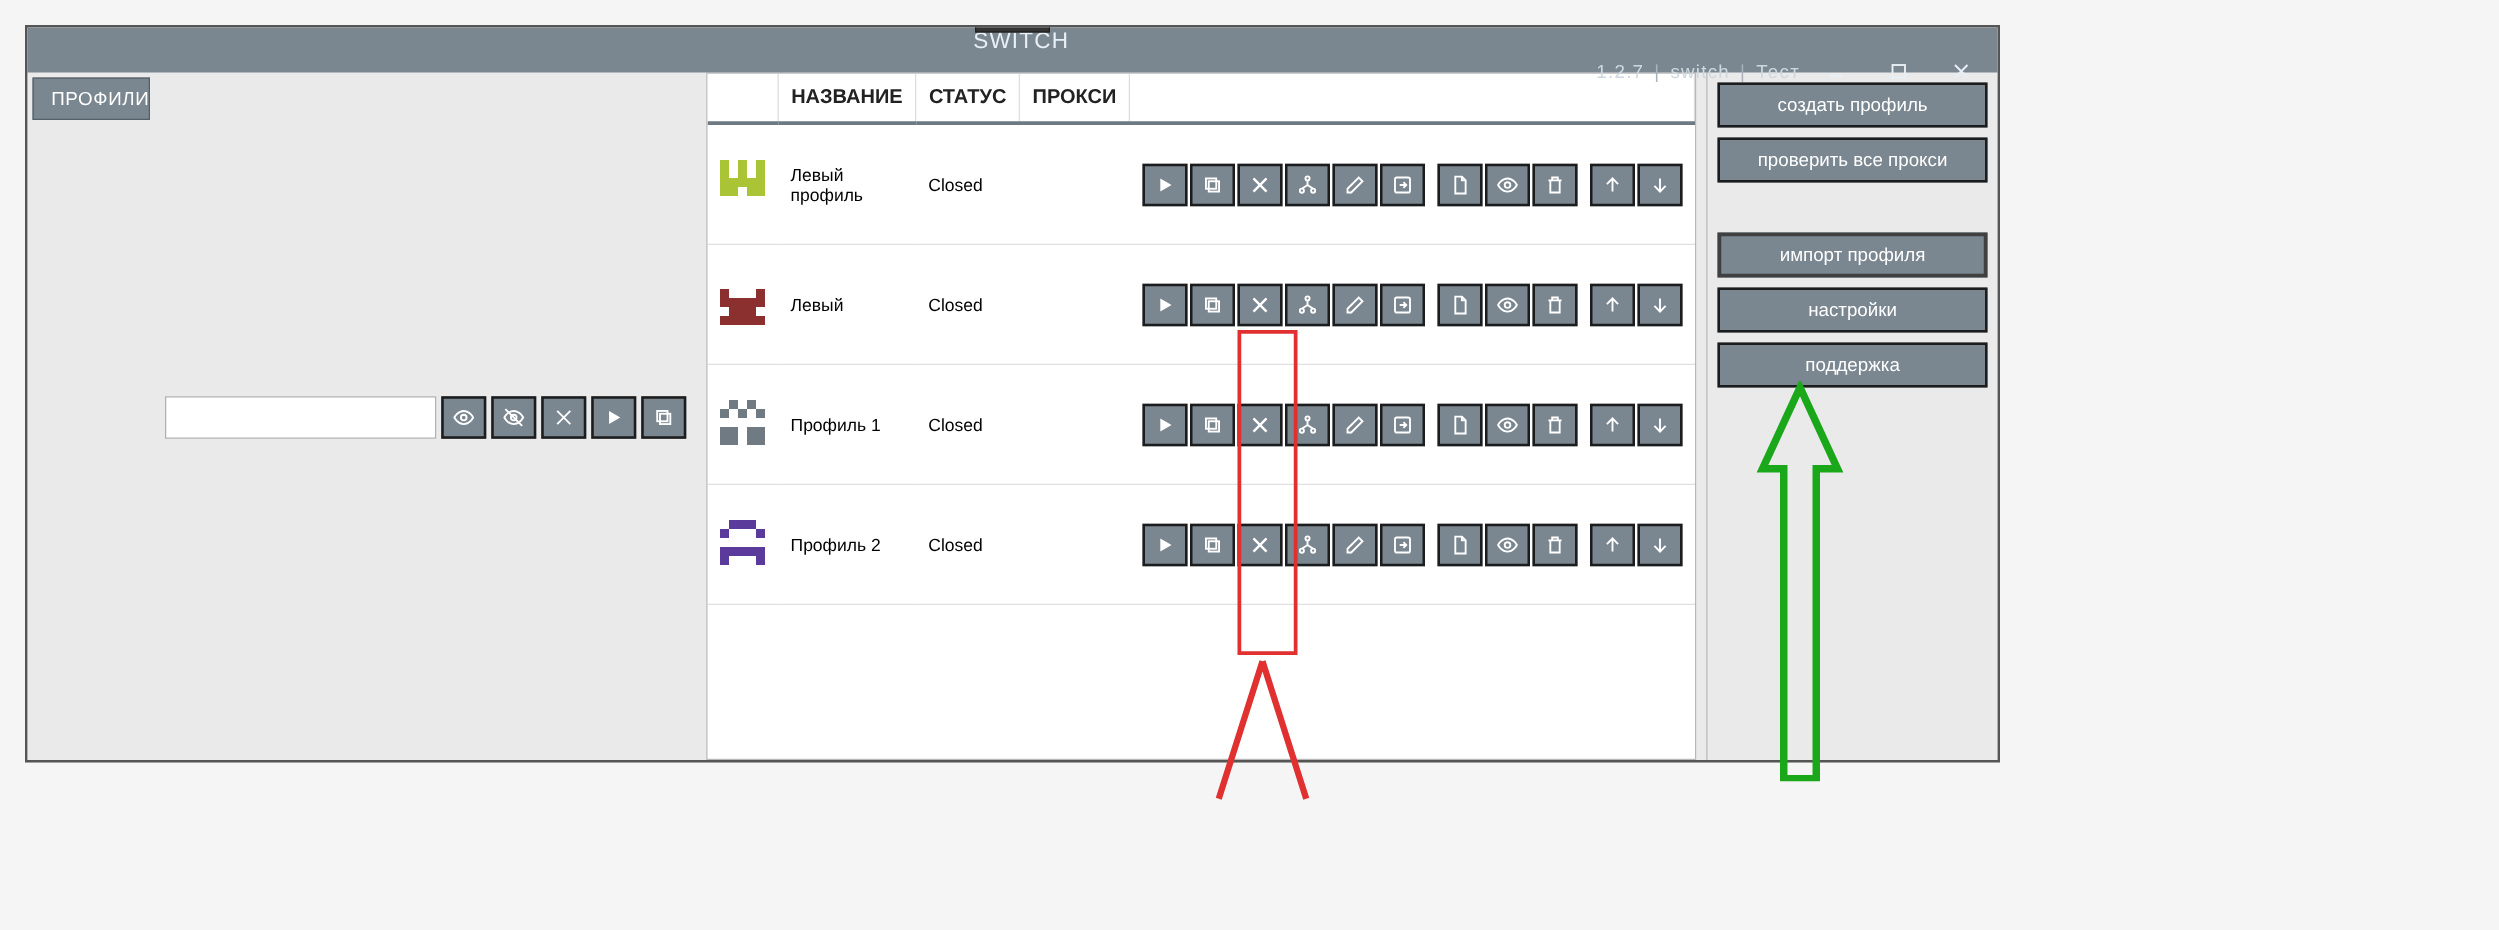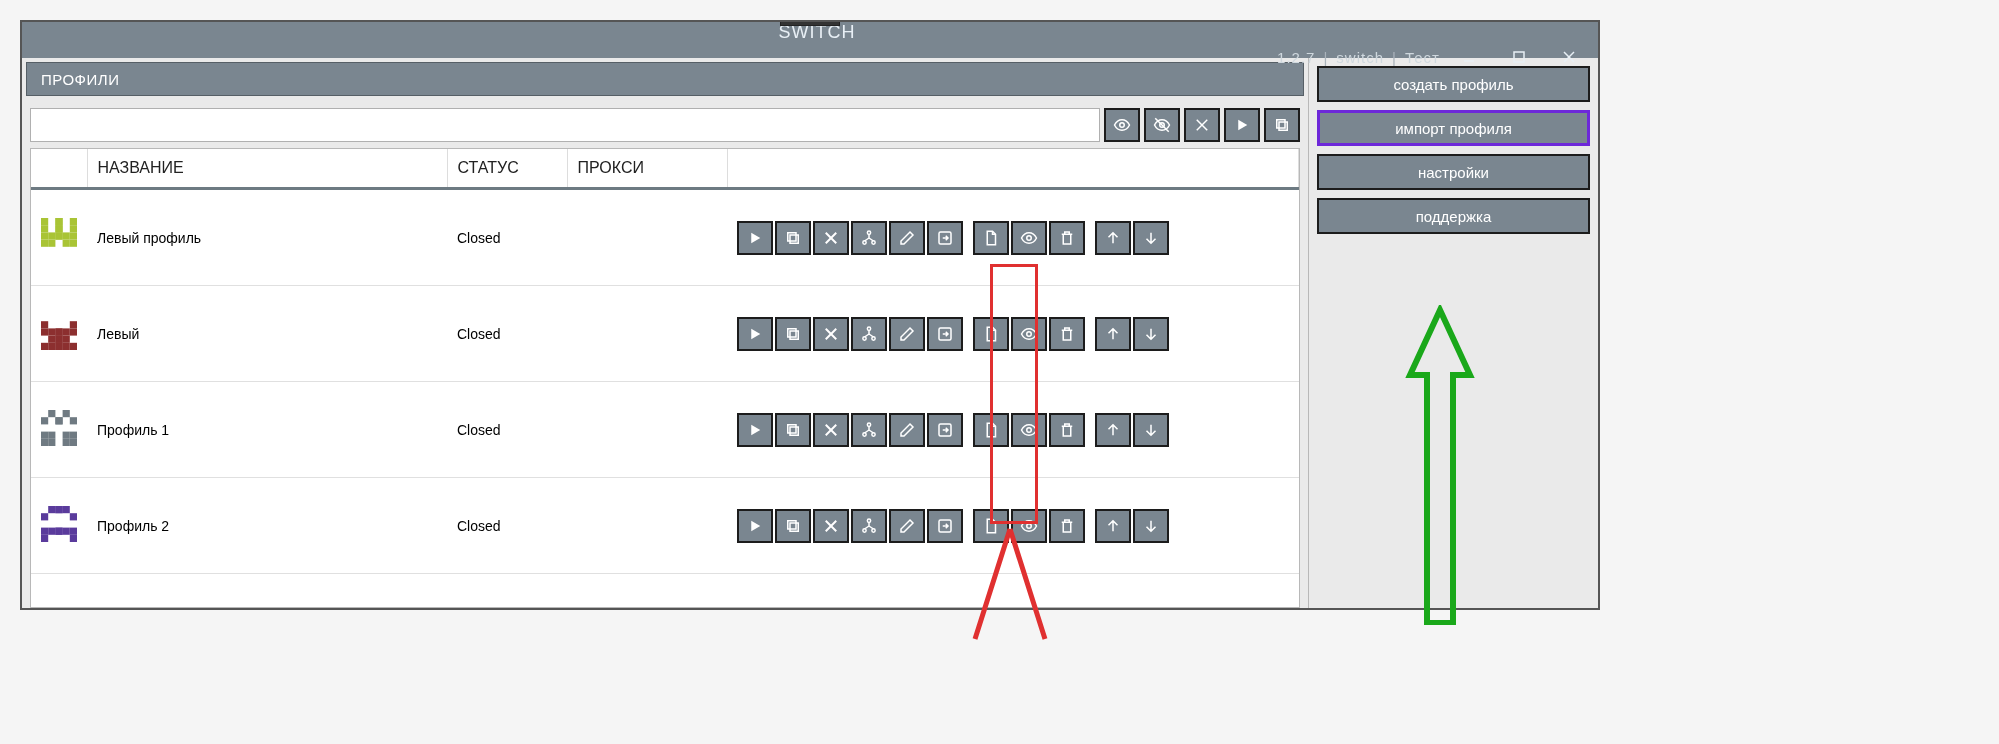--- a/index.html
+++ b/index.html
@@ -9,49 +9,49 @@
 
   .titlebar { height: 36px; background: #7a8690; display: flex; align-items: center; color: #e8eff5; font-size: 18px; letter-spacing: 1px; position: relative; flex-direction: column; }
   .titlebar .title { padding-left: 14px; font-weight: 400; }
   .titlebar .docker { position: absolute; left: 50%; transform: translateX(-50%); top: -6px; width: 60px; height: 10px; background: #333; border: 1px solid #222; }
   .titlebar .right { margin-left: auto; display: flex; align-items: center; gap: 8px; padding-right: 8px; font-size: 15px; color: #cfd8de; }
   .titlebar .sep { color: #aab3bb; }
   .winbtn { width: 42px; height: 28px; display: flex; align-items: center; justify-content: center; color: #e8eff5; }
   .winbtn svg { width: 14px; height: 14px; }
 
   .body-row { display: flex; height: calc(100% - 36px); }
-  .main { flex: 1; display: flex; flex-direction: column; background: #eaeaea; }
+  .main { flex: 1; display: flex; flex-direction: row; background: #eaeaea; }
   .sidebar { width: 290px; padding: 8px; display: flex; flex-direction: column; gap: 8px; background: #eaeaea; border-left: 1px solid #b8b8b8; }
 
   .section-header { height: 34px; background: #7a8690; color: #fff; display: flex; align-items: center; padding-left: 14px; font-size: 15px; letter-spacing: 0.5px; border: 1px solid #565f66; margin: 4px; }
 
   .search-row { display: flex; align-items: center; gap: 4px; margin: 8px 8px 6px 8px; }
   .search-row input { flex: 1; height: 34px; border: 1px solid #b0b0b0; background: #fff; padding: 0 8px; font-size: 15px; }
   .iconbtn { width: 36px; height: 34px; background: #7a8690; border: 2px solid #1c1c1c; display: flex; align-items: center; justify-content: center; color: #fff; }
   .iconbtn svg { width: 18px; height: 18px; stroke: #fff; fill: none; stroke-width: 2; }
   .iconbtn.fill svg { fill: #fff; stroke: none; }
 
   .table-wrap { margin: 0 8px; border: 1px solid #b8b8b8; background: #fff; flex: 1; overflow: hidden; }
   table { width: 100%; border-collapse: collapse; }
-  thead th { text-align: left; font-weight: 400; font-size: 16px; padding: 10px 10px; border-bottom: 3px solid #6d7a82; border-right: 1px solid #ddd; background: #fff; color: #222; }
+  thead th { text-align: left; font-weight: 700; font-size: 16px; padding: 10px 10px; border-bottom: 3px solid #6d7a82; border-right: 1px solid #ddd; background: #fff; color: #222; }
   thead th:first-child { width: 54px; }
   thead th.col-name { width: 360px; }
   thead th.col-status { width: 120px; }
   thead th.col-proxy { width: 160px; }
   tbody td { padding: 28px 10px; border-bottom: 1px solid #e0e0e0; font-size: 14px; vertical-align: middle; }
   tbody td.icon-cell { width: 54px; text-align: center; }
   tbody td.actions { text-align: left; white-space: nowrap; }
   .row-actions { display: inline-flex; gap: 2px; align-items: center; }
   .row-actions .iconbtn { width: 36px; height: 34px; }
   .gap-sep { display: inline-block; width: 6px; }
 
   .avatar { width: 36px; height: 36px; display: inline-block; }
 
   .side-btn { height: 36px; background: #7a8690; color: #fff; border: 2px solid #1c1c1c; display: flex; align-items: center; justify-content: center; font-size: 15px; }
-  .side-btn.highlight { border: 3px solid #6d28d9; }
+  .side-btn.highlight { border: 3px solid #404040; margin-top: 32px; }
 
   
   .anno { position: absolute; pointer-events: none; }
   .anno-col { border: 3px solid #e03030; }
   .anno-arrow-red { color: #e03030; }
   .anno-arrow-green { color: #1aa81a; }
 
   .root { position: relative; }
 </style>
 </head>
@@ -466,20 +466,21 @@
                       </div>
                     </div></td>
                 </tr>
               </tbody>
           </table>
         </div>
       </div>
 
       <div class="sidebar" id="sidebar">
           <div class="side-btn">создать профиль</div>
+          <div class="side-btn">проверить все прокси</div>
           <div class="side-btn highlight">импорт профиля</div>
           <div class="side-btn">настройки</div>
           <div class="side-btn">поддержка</div>
         </div>
     </div>
   </div>
 
   <div class="anno anno-col" style="left:990px; top:244px; width:48px; height:260px;"></div>
   <svg class="anno anno-arrow-red" style="left:960px; top:504px; width:100px; height:120px;" viewBox="0 0 100 120">
     <path d="M50 5 L15 115 M50 5 L85 115" stroke="#e03030" stroke-width="5" fill="none"></path>

